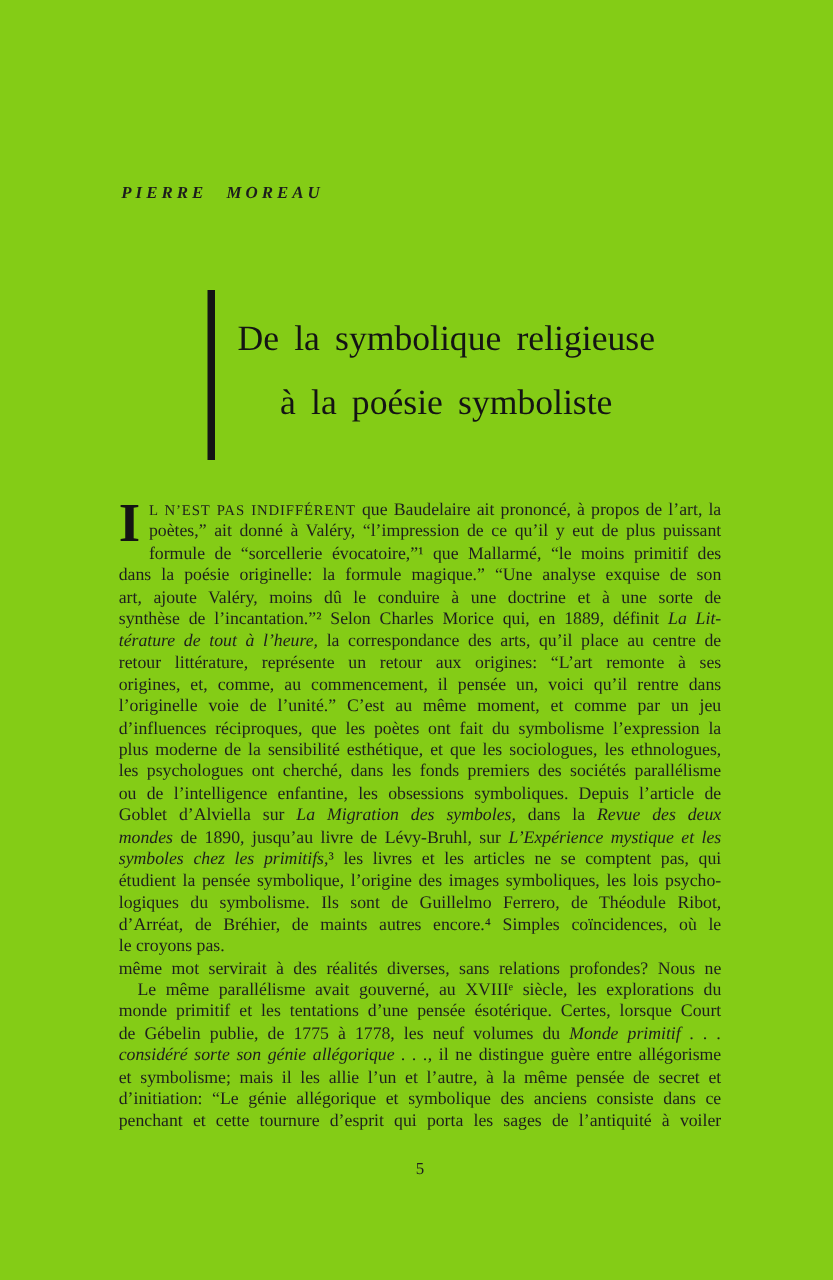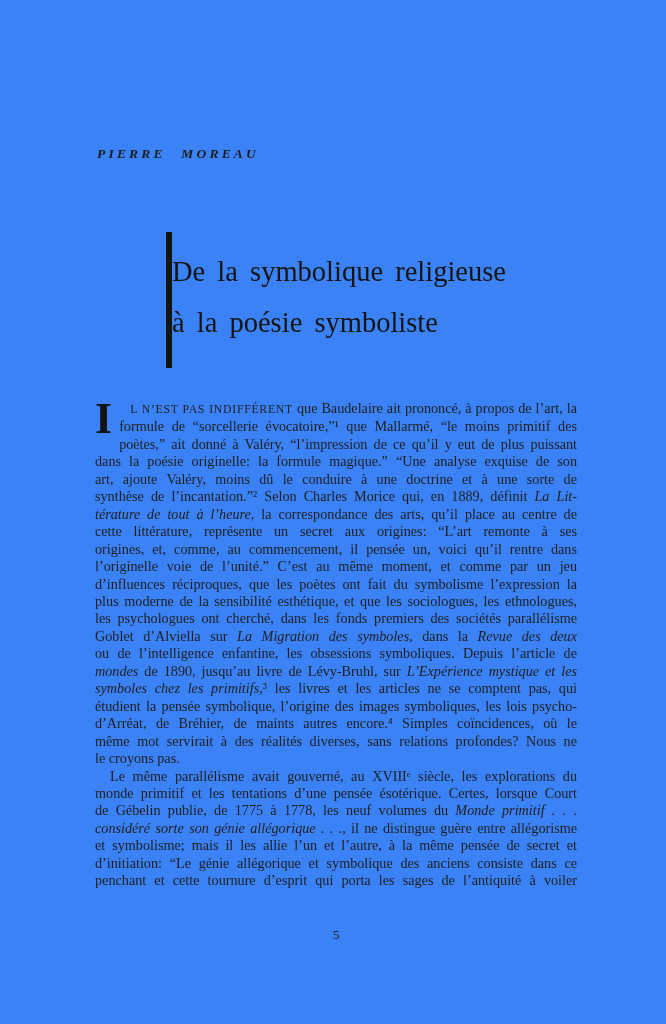--- a/index.html
+++ b/index.html
@@ -5,21 +5,21 @@
   html, body {
     margin: 0;
     padding: 0;
     background: #e9e9e9;
   }
   .page {
     position: relative;
     width: 666px;
     height: 1024px;
     margin: 0 auto;
-    background: #3b82f6;
+    background: #84cc16;
     overflow: hidden;
     font-family: "Liberation Serif", "DejaVu Serif", serif;
     color: #1e1e1e;
   }
   .author {
     position: absolute;
     left: 97px;
     top: 146px;
     font-style: italic;
     font-weight: 600;
@@ -28,21 +28,23 @@
     word-spacing: 9px;
     color: #1c1c1c;
   }
   .title-block {
     position: absolute;
     left: 166px;
     top: 232px;
     height: 136px;
     box-sizing: border-box;
     border-left: 6px solid #141414;
+    padding-left: 18px;
     padding-top: 14px;
+    text-align: center;
   }
   .title-line {
     font-size: 28.5px;
     line-height: 51px;
     word-spacing: 5px;
     color: #141414;
     white-space: nowrap;
   }
   .body-text {
     position: absolute;
@@ -54,21 +56,21 @@
   }
   .para { margin: 0; }
   .line {
     text-align: justify;
     text-align-last: justify;
     white-space: normal;
   }
   .line.noFill { text-align-last: left; }
   .line.indent { padding-left: 15px; }
   .it { font-style: italic; }
-  .sc { font-size: 11.8px; letter-spacing: 0.7px; margin-left: 11px; }
+  .sc { font-size: 11.8px; letter-spacing: 0.7px; }
   .dropcap {
     float: left;
     font-weight: 700;
     font-size: 44px;
     line-height: 35px;
     height: 35px;
     margin: 1px 7px 0 0;
     color: #141414;
   }
   .pageno {
@@ -90,40 +92,41 @@
   <div class="title-block">
 
     <div class="title-line">De la symbolique religieuse</div>
     <div class="title-line">à la poésie symboliste</div>
   </div>
 
   <div class="body-text">
       <div class="para">
         <span class="dropcap">I</span>
         <div class="line"><span class="sc">L N’EST PAS INDIFFÉRENT</span><span> que Baudelaire ait prononcé, à propos de l’art, la</span></div>
+        <div class="line"><span>poètes,” ait donné à Valéry, “l’impression de ce qu’il y eut de plus puissant</span></div>
         <div class="line"><span>formule de “sorcellerie évocatoire,”¹ que Mallarmé, “le moins primitif des</span></div>
-        <div class="line"><span>poètes,” ait donné à Valéry, “l’impression de ce qu’il y eut de plus puissant</span></div>
         <div class="line"><span>dans la poésie originelle: la formule magique.” “Une analyse exquise de son</span></div>
         <div class="line"><span>art, ajoute Valéry, moins dû le conduire à une doctrine et à une sorte de</span></div>
         <div class="line"><span>synthèse de l’incantation.”² Selon Charles Morice qui, en 1889, définit </span><span class="it">La Lit-</span></div>
         <div class="line"><span class="it">térature de tout à l’heure,</span><span> la correspondance des arts, qu’il place au centre de</span></div>
-        <div class="line"><span>cette littérature, représente un secret aux origines: “L’art remonte à ses</span></div>
+        <div class="line"><span>retour littérature, représente un retour aux origines: “L’art remonte à ses</span></div>
         <div class="line"><span>origines, et, comme, au commencement, il pensée un, voici qu’il rentre dans</span></div>
         <div class="line"><span>l’originelle voie de l’unité.” C’est au même moment, et comme par un jeu</span></div>
         <div class="line"><span>d’influences réciproques, que les poètes ont fait du symbolisme l’expression la</span></div>
         <div class="line"><span>plus moderne de la sensibilité esthétique, et que les sociologues, les ethnologues,</span></div>
         <div class="line"><span>les psychologues ont cherché, dans les fonds premiers des sociétés parallélisme</span></div>
+        <div class="line"><span>ou de l’intelligence enfantine, les obsessions symboliques. Depuis l’article de</span></div>
         <div class="line"><span>Goblet d’Alviella sur </span><span class="it">La Migration des symboles,</span><span> dans la </span><span class="it">Revue des deux</span></div>
-        <div class="line"><span>ou de l’intelligence enfantine, les obsessions symboliques. Depuis l’article de</span></div>
         <div class="line"><span class="it">mondes</span><span> de 1890, jusqu’au livre de Lévy-Bruhl, sur </span><span class="it">L’Expérience mystique et les</span></div>
         <div class="line"><span class="it">symboles chez les primitifs,</span><span>³ les livres et les articles ne se comptent pas, qui</span></div>
         <div class="line"><span>étudient la pensée symbolique, l’origine des images symboliques, les lois psycho-</span></div>
+        <div class="line"><span>logiques du symbolisme. Ils sont de Guillelmo Ferrero, de Théodule Ribot,</span></div>
         <div class="line"><span>d’Arréat, de Bréhier, de maints autres encore.⁴ Simples coïncidences, où le</span></div>
+        <div class="line noFill"><span>le croyons pas.</span></div>
         <div class="line"><span>même mot servirait à des réalités diverses, sans relations profondes? Nous ne</span></div>
-        <div class="line noFill"><span>le croyons pas.</span></div>
       </div>
       <div class="para">
         <div class="line indent"><span>Le même parallélisme avait gouverné, au XVIIIᵉ siècle, les explorations du</span></div>
         <div class="line"><span>monde primitif et les tentations d’une pensée ésotérique. Certes, lorsque Court</span></div>
         <div class="line"><span>de Gébelin publie, de 1775 à 1778, les neuf volumes du </span><span class="it">Monde primitif . . .</span></div>
         <div class="line"><span class="it">considéré sorte son génie allégorique . . .</span><span>, il ne distingue guère entre allégorisme</span></div>
         <div class="line"><span>et symbolisme; mais il les allie l’un et l’autre, à la même pensée de secret et</span></div>
         <div class="line"><span>d’initiation: “Le génie allégorique et symbolique des anciens consiste dans ce</span></div>
         <div class="line"><span>penchant et cette tournure d’esprit qui porta les sages de l’antiquité à voiler</span></div>
       </div>

